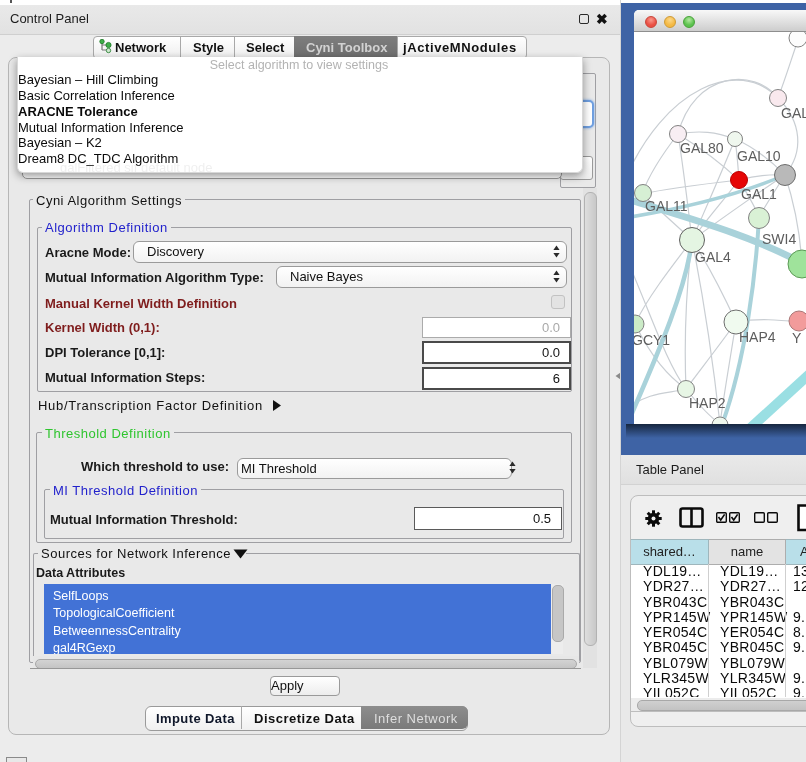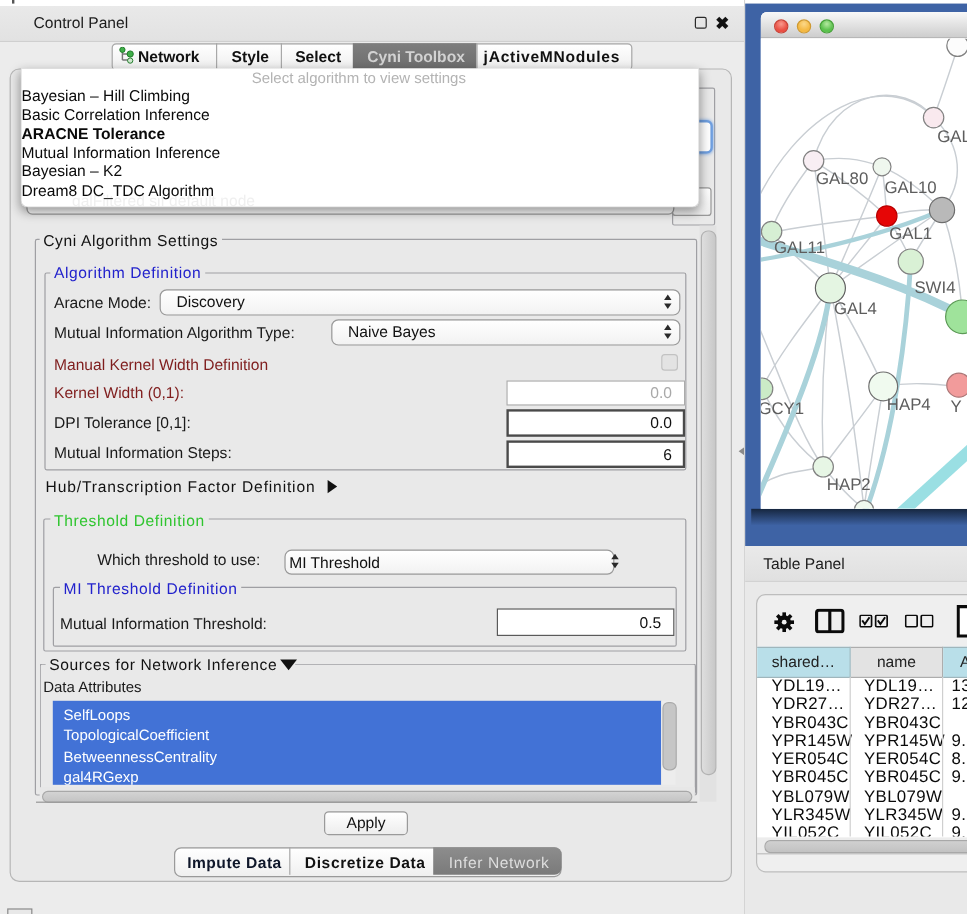--- a/index.html
+++ b/index.html
@@ -1,32 +1,32 @@
 <!DOCTYPE html>
 <html><head><meta charset="utf-8"><style>
 html,body{margin:0;padding:0}
 body{width:806px;height:762px;position:relative;overflow:hidden;
  font-family:"Liberation Sans",sans-serif;background:#ECECEC}
 .a{position:absolute}
 .b{font-weight:bold}
-.lbl{position:absolute;font-size:13px;font-weight:normal;color:#1a1a1a;white-space:nowrap}
+.lbl{position:absolute;font-size:13px;font-weight:bold;color:#1a1a1a;white-space:nowrap}
 .dis{color:#7f1d1d}
 .gbox{position:absolute;border:1px solid #9f9fa3;border-radius:2px}
 .gtitle{position:absolute;font-size:13px;letter-spacing:0.5px;background:#E9E9E9;padding:0 3px;white-space:nowrap}
 .combo{position:absolute;background:linear-gradient(#ffffff,#f2f2f2);border:1px solid #9a9a9a;border-radius:6px;font-size:13px;color:#111}
 .field{position:absolute;background:#fff;font-size:13px;text-align:right;color:#111}
 </style></head>
 <body>
 
 <div class="a" style="left:0;top:0;width:621px;height:762px;background:#ECECEC"></div>
 <div class="a" style="left:0;top:0;width:621px;height:5px;background:#fff"></div>
 <div class="a" style="left:10px;top:0;width:2px;height:3px;background:#555"></div>
 
 <div class="a" style="left:0;top:5px;width:621px;height:29px;background:linear-gradient(#e9e9e9,#e2e2e2);border-bottom:1px solid #cfcfcf"></div>
-<div class="a" style="left:28px;top:11px;font-size:13px;color:#1c1c1c">Control Panel</div>
+<div class="a" style="left:10px;top:11px;font-size:13px;color:#1c1c1c">Control Panel</div>
 <div class="a" style="left:579px;top:14px;width:8px;height:8px;border:1.5px solid #2a2a2a;border-radius:2px"></div>
 <div class="a" style="left:596px;top:11px;font-size:14px;font-weight:bold;color:#111">✖</div>
 
 <div class="a" style="left:8px;top:57px;width:600px;height:676px;background:#E9E9E9;border:1px solid #b6b6b6;border-radius:8px"></div>
 
 <div class="a" style="left:93px;top:36px;width:432px;height:21px;background:linear-gradient(#ffffff,#eeeeee);border:1px solid #a8a8a8;border-radius:4px"></div>
 <div class="a" style="left:180px;top:36px;width:1px;height:21px;background:#a8a8a8"></div>
 <div class="a" style="left:234px;top:36px;width:1px;height:21px;background:#a8a8a8"></div>
 <div class="a" style="left:294px;top:36px;width:103px;height:21px;background:linear-gradient(#7e7e7e,#6e6e6e)"></div>
 <div class="a" style="left:397px;top:36px;width:1px;height:21px;background:#a8a8a8"></div>
@@ -109,21 +109,21 @@
 <div class="a" style="left:551px;top:584px;width:12px;height:70px;background:#ededed"></div>
 <div class="a" style="left:552px;top:585px;width:10px;height:55px;background:#c6c6c6;border:1px solid #aaa;border-radius:5px"></div>
 
 <div class="a" style="left:33px;top:656px;width:546px;height:12px;background:#e7e7e7"></div>
 <div class="a" style="left:35px;top:659px;width:540px;height:8px;background:linear-gradient(#d3d3d3,#c4c4c4);border:1px solid #a8a8a8;border-radius:5px"></div>
 <div class="a" style="left:30px;top:668px;width:551px;height:1px;background:#979797"></div>
 
 <div class="a" style="left:583px;top:188px;width:14px;height:480px;background:#e2e2e2"></div>
 <div class="a" style="left:584px;top:192px;width:11px;height:452px;background:linear-gradient(90deg,#dedede,#c8c8c8);border:1px solid #b2b2b2;border-radius:6px"></div>
 
-<div class="a" style="left:270px;top:676px;width:68px;height:18px;background:linear-gradient(#ffffff,#ededed);border:1px solid #9a9a9a;border-radius:4px;text-align:center;font-size:13px;line-height:18px;color:#111">Apply</div>
+<div class="a" style="left:270px;top:676px;width:68px;height:18px;background:linear-gradient(#ffffff,#ededed);border:1px solid #9a9a9a;border-radius:4px;text-align:left;font-size:13px;line-height:18px;color:#111">Apply</div>
 
 <div class="a" style="left:145px;top:706px;width:321px;height:23px;background:linear-gradient(#ffffff,#f0f0f0);border:1px solid #9a9a9a;border-radius:6px"></div>
 <div class="a" style="left:241px;top:706px;width:1px;height:23px;background:#a8a8a8"></div>
 <div class="a" style="left:361px;top:706px;width:107px;height:23px;background:linear-gradient(#8d8d8d,#7a7a7a);border-radius:0 6px 6px 0"></div>
 <div class="a b" style="left:156px;top:711px;font-size:13px;letter-spacing:0.4px;color:#0f172a">Impute Data</div>
 <div class="a b" style="left:254px;top:711px;font-size:13px;letter-spacing:0.5px;color:#111">Discretize Data</div>
 <div class="a" style="left:374px;top:711px;font-size:13px;letter-spacing:0.5px;color:#dedede">Infer Network</div>
 
 <div class="a" style="left:6px;top:757px;width:19px;height:10px;background:#e8e8e8;border:1px solid #8a8a8a"></div>
 

